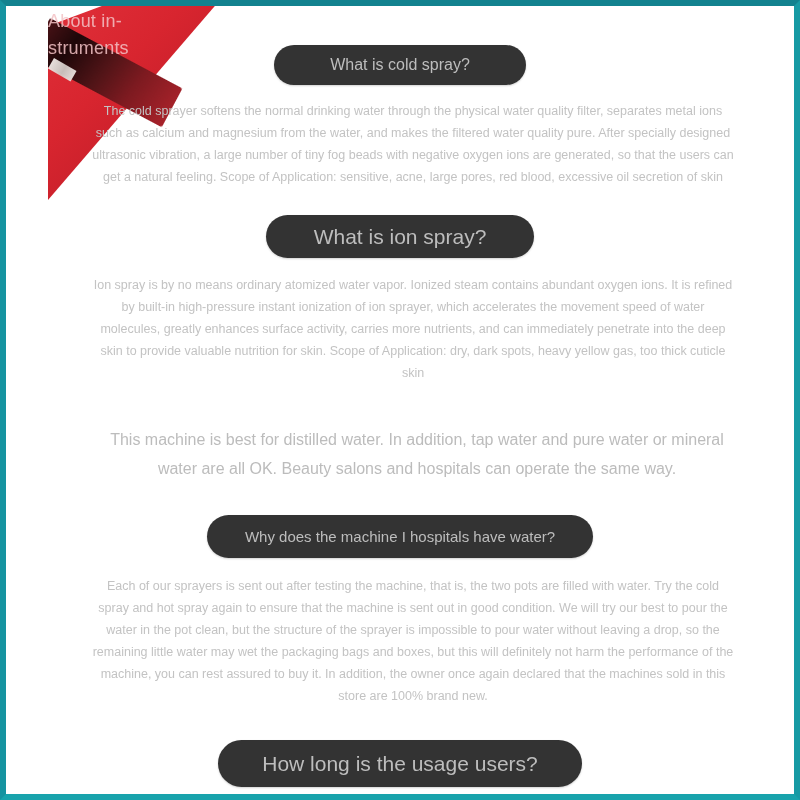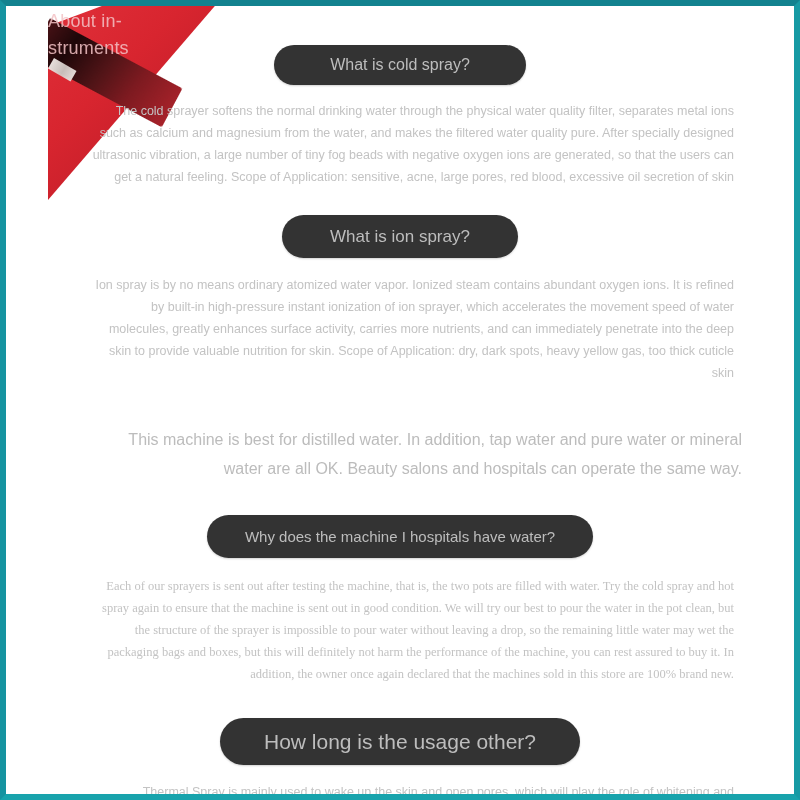--- a/index.html
+++ b/index.html
@@ -120,21 +120,21 @@
     box-shadow: 0 1px 2px rgba(0,0,0,.18);
     user-select: none;
   }
 
   .pill.size-a {           
     font-size: 16px;
     padding: 10px 56px;
     line-height: 20px;
   }
   .pill.size-b {           
-    font-size: 17px;
+    font-size: 21px;
     padding: 9px 48px;
     line-height: 25px;
   }
   .pill.size-c {           
     font-size: 16px;
     padding: 8px 52px;
     line-height: 18px;
     text-align: left;
   }
   .pill.size-d {           
@@ -146,38 +146,38 @@
     font-size: 21px;
     padding: 11px 44px;
     line-height: 25px;
   }
 
   .faq-body {
     color: #c3c3c3;
     font-size: 12.5px;
     line-height: 22px;
     padding: 0 48px 0 74px;
-    text-align: right;
+    text-align: center;
   }
   .faq-body.large {
     color: #bcbcbc;
     font-size: 16px;
     line-height: 29px;
     padding: 0 40px 0 74px;
   }
 
   
   #item-0 { padding-top: 11px; }
   #item-0 .faq-body { padding-top: 15px; }
   #item-1 { padding-top: 27px; }
   #item-1 .faq-body { padding-top: 16px; }
   #item-2 { padding-top: 27px; }
   #item-2 .faq-body { padding-top: 14px; }
   #item-3 { padding-top: 32px; }
-  #item-3 .faq-body { padding-top: 17px; font-family: Liberation Serif, serif; }
+  #item-3 .faq-body { padding-top: 17px; }
   #item-4 { padding-top: 33px; }
   #item-4 .faq-body { padding-top: 16px; }
 </style>
 </head>
 <body>
 
 <div id="page">
 
   <div id="corner-banner">
     <div class="banner-red"></div>
@@ -210,19 +210,19 @@
 
     <div class="faq-item" id="item-3">
       <div class="faq-head">
         <div class="pill size-d">Why does the machine I hospitals have water?</div>
       </div>
       <div class="faq-body">Each of our sprayers is sent out after testing the machine, that is, the two pots are filled with water. Try the cold spray and hot spray again to ensure that the machine is sent out in good condition. We will try our best to pour the water in the pot clean, but the structure of the sprayer is impossible to pour water without leaving a drop, so the remaining little water may wet the packaging bags and boxes, but this will definitely not harm the performance of the machine, you can rest assured to buy it. In addition, the owner once again declared that the machines sold in this store are 100% brand new.</div>
     </div>
 
     <div class="faq-item" id="item-4">
       <div class="faq-head">
-        <div class="pill size-e">How long is the usage other?</div>
+        <div class="pill size-e">How long is the usage users?</div>
       </div>
       <div class="faq-body">Thermal Spray is mainly used to wake up the skin and open pores, which will play the role of whitening and moisturizing. Generally, it takes about 15-20 minutes. Cold spray can calm the skin, reduce pores and other functions, especially for allergic groups. Cold spray is a great savior. In addition, the water tank of cold spray and hot spray can be filled at one time. Cold spray can be used for about 60 minutes and hot spray can be used for about 20 minutes.</div>
     </div>
 
   </div>
 </div>
 
 </body></html>

